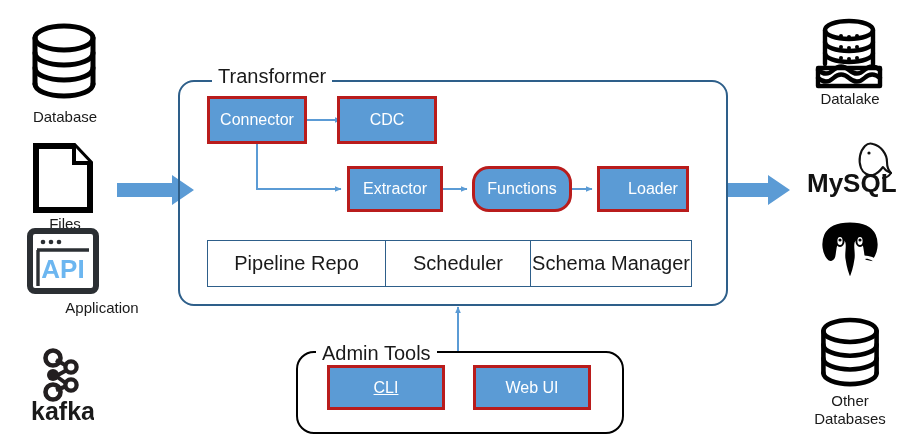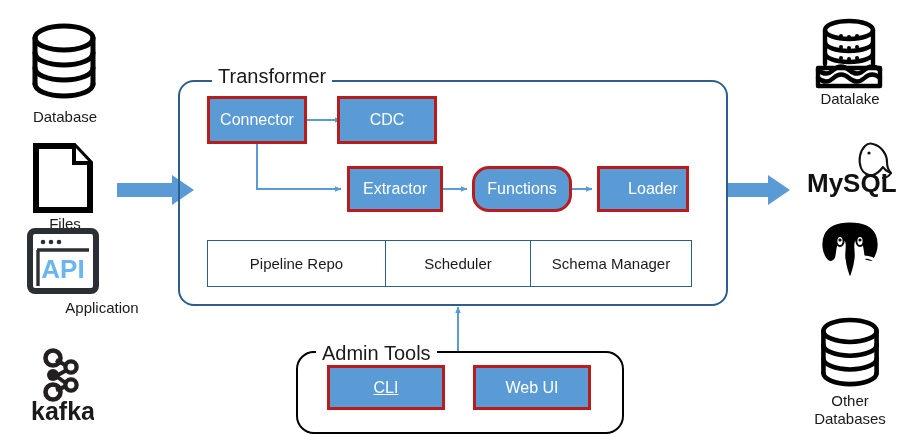--- a/index.html
+++ b/index.html
@@ -52,21 +52,21 @@
     display: flex;
     box-sizing: border-box;
     border: 1px solid #2e5f8a;
     background: #ffffff;
   }
   .svc-cell {
     flex: 1 1 auto;
     display: flex;
     align-items: center;
     justify-content: center;
-    font-size: 15px;
+    font-size: 20px;
     color: #1a1a1a;
     border-right: 1px solid #2e5f8a;
     box-sizing: border-box;
     font-family: "Liberation Sans", sans-serif;
   }
   .svc-cell:last-child { border-right: none; }
 
   
   .group-box {
     position: absolute;

